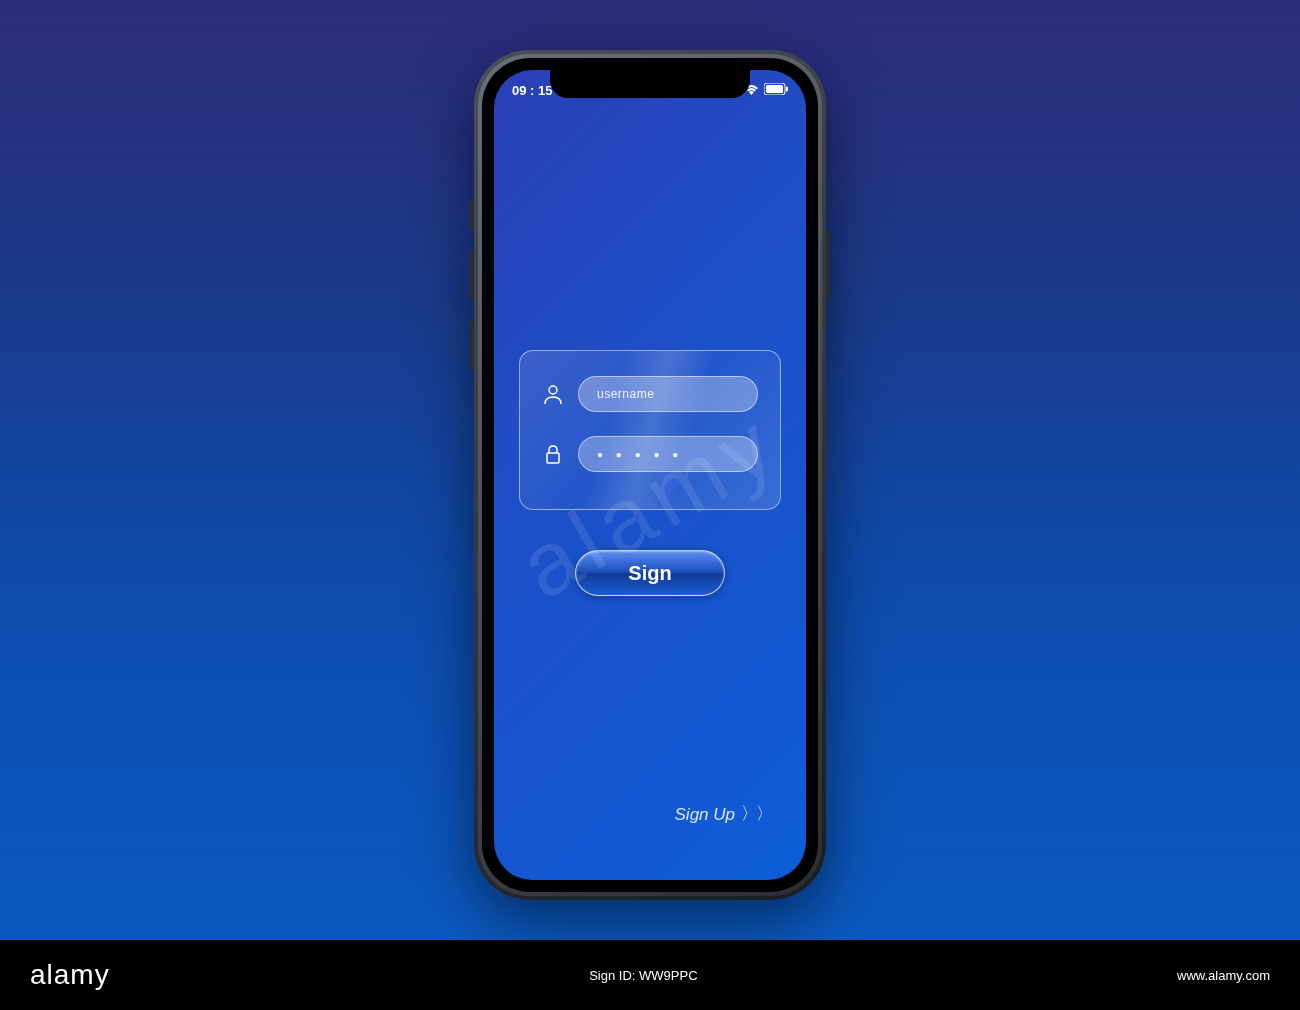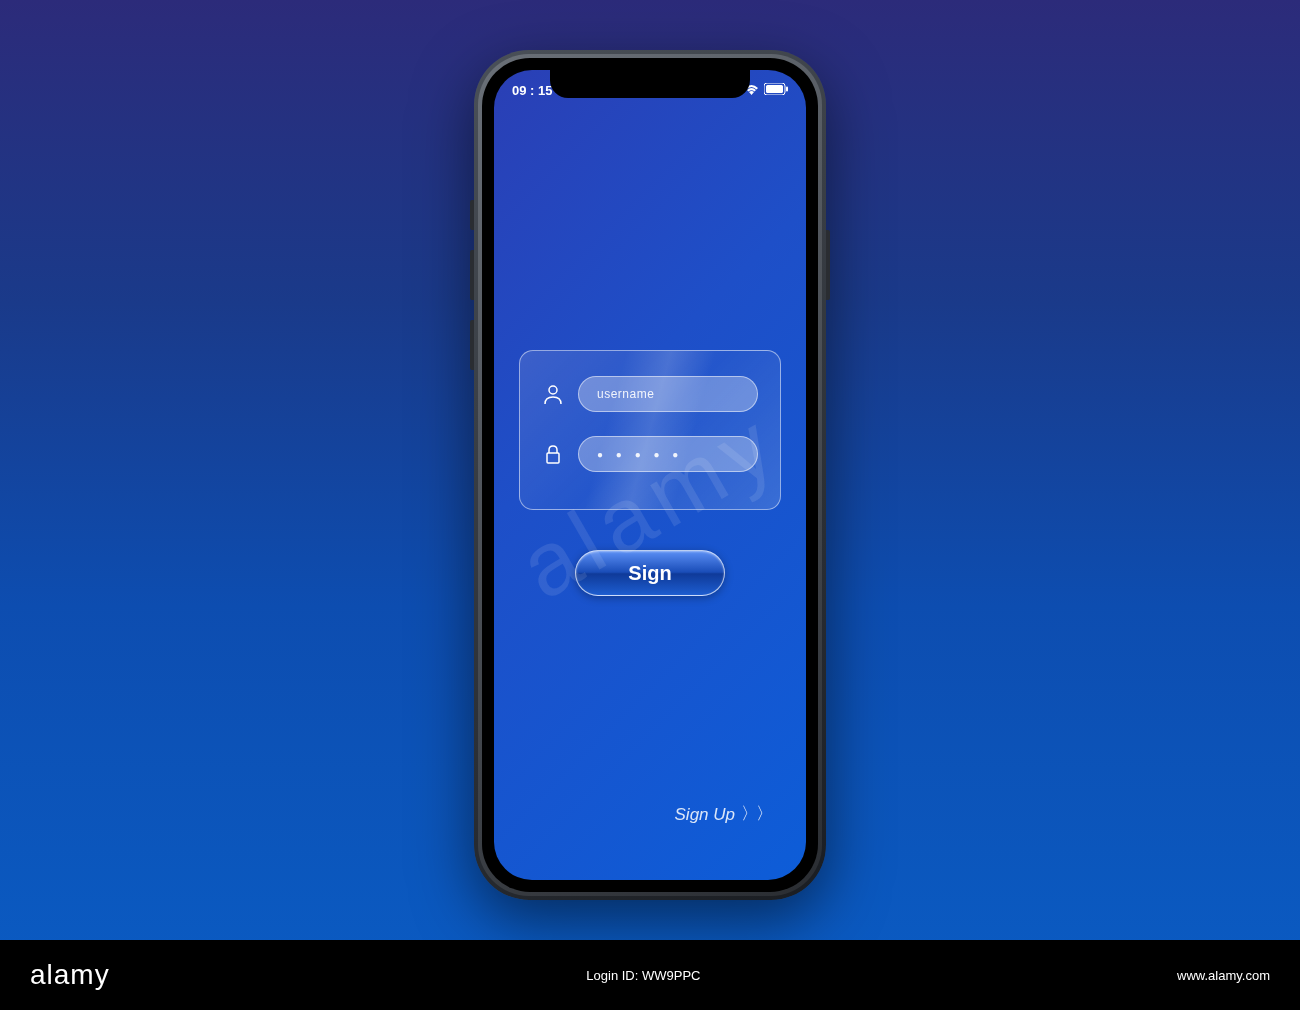--- a/index.html
+++ b/index.html
@@ -296,15 +296,15 @@
         <span>Sign Up</span>
         <span class="chevrons">〉〉</span>
       </div>
 
     </div>
   </div>
 </div>
 
 <div class="bottom-bar">
   <span class="alamy-logo">alamy</span>
-  <span>Login ID: WW9PPC</span>
+  <span>Sign ID: WW9PPC</span>
   <span>www.alamy.com</span>
 </div>
 
 </body></html>

